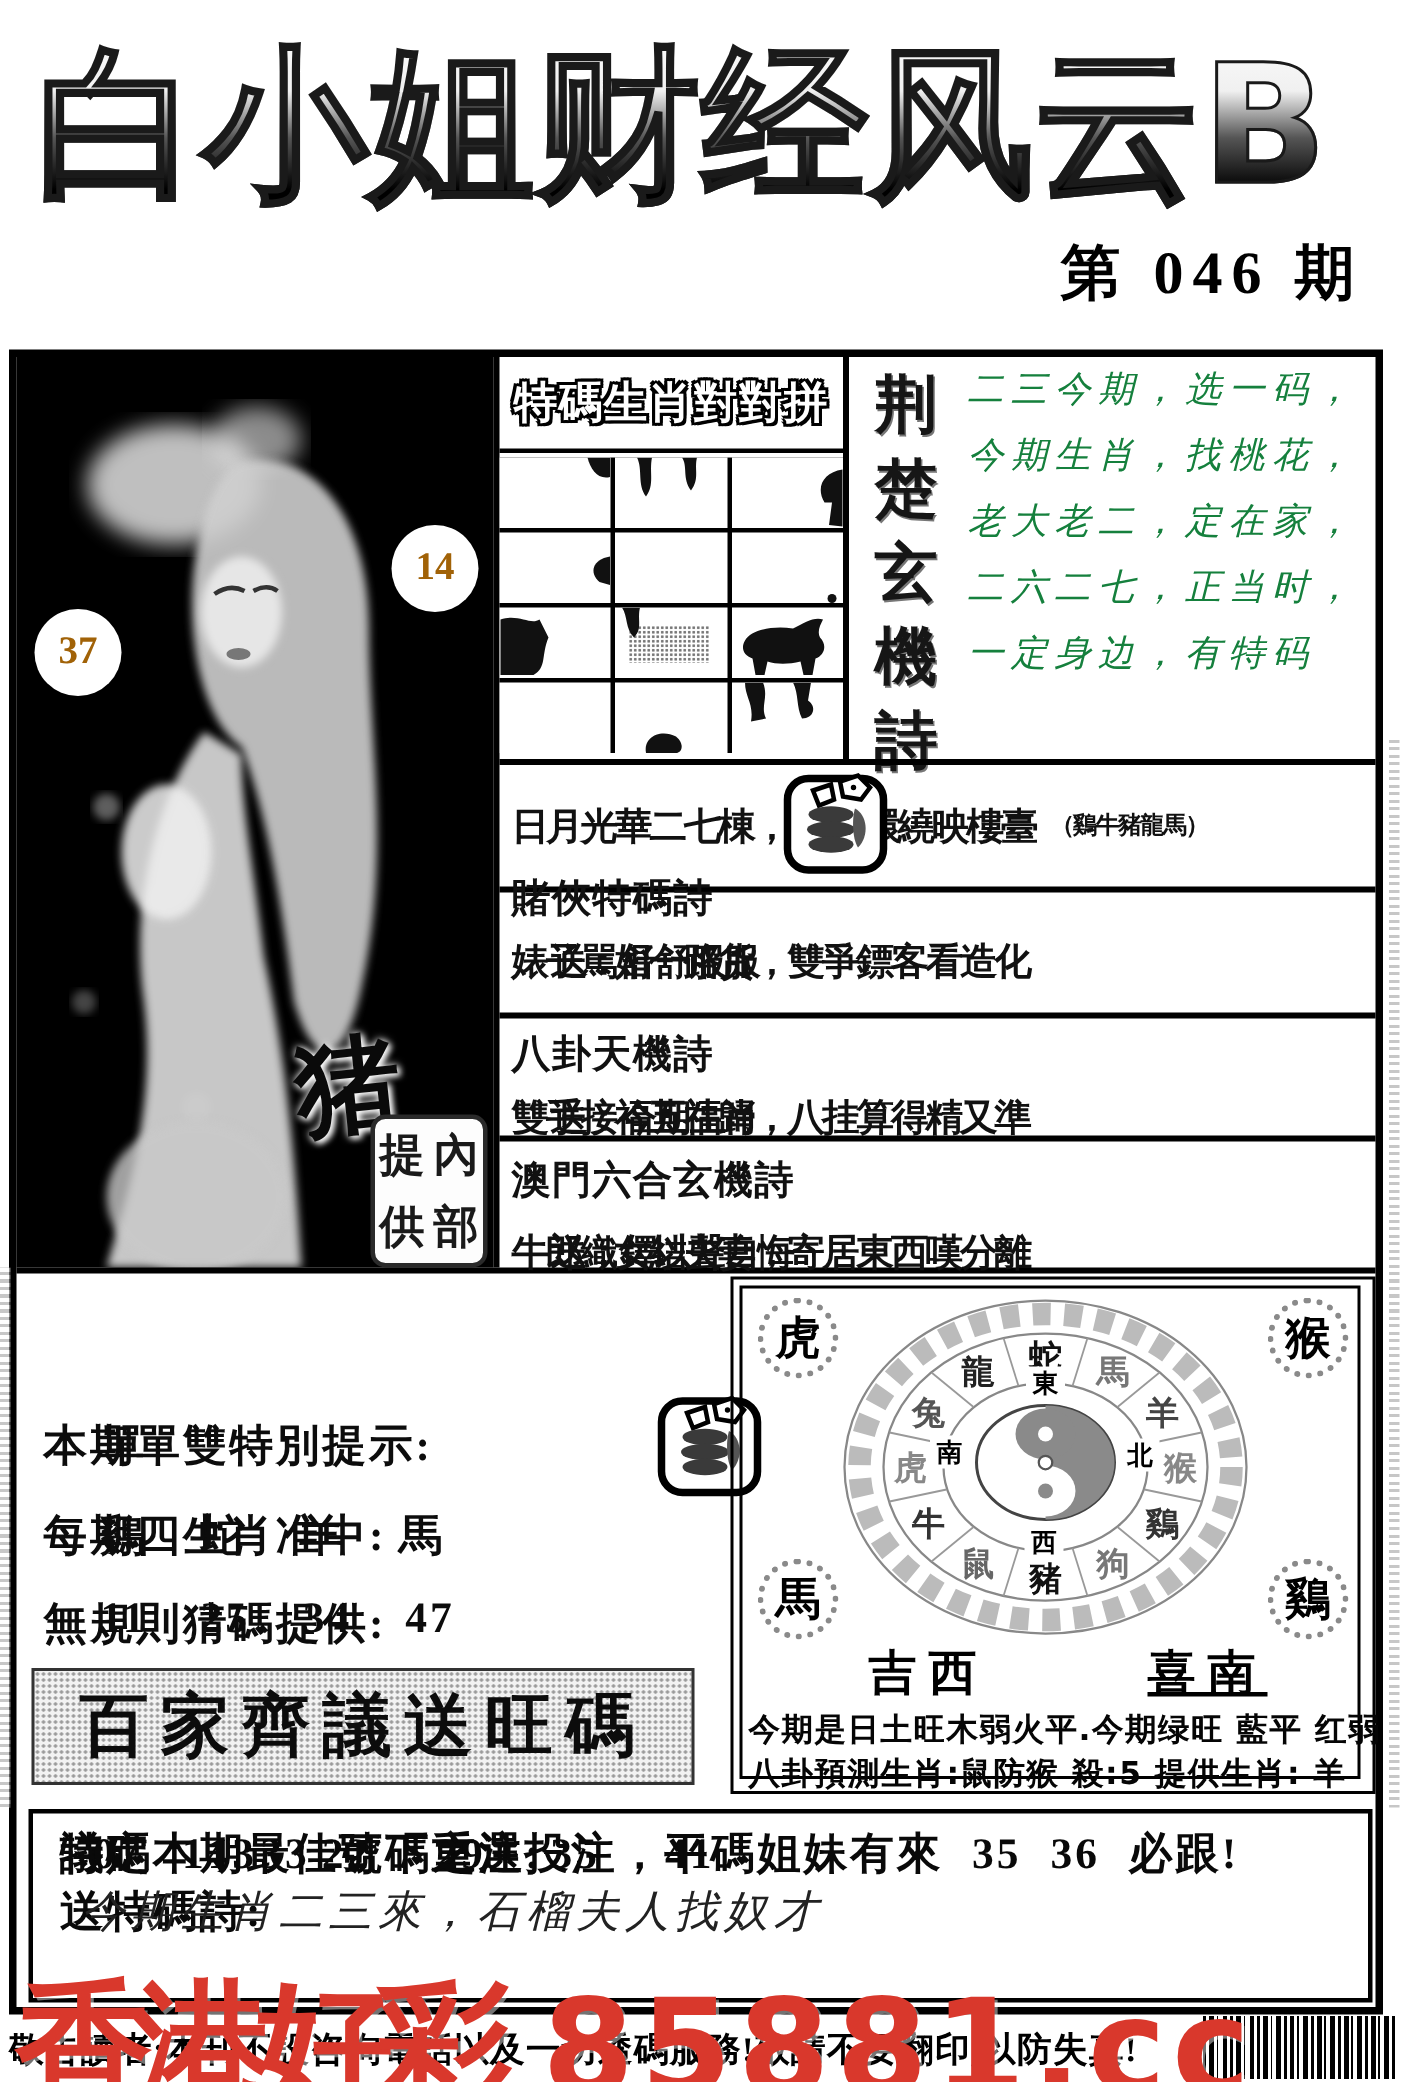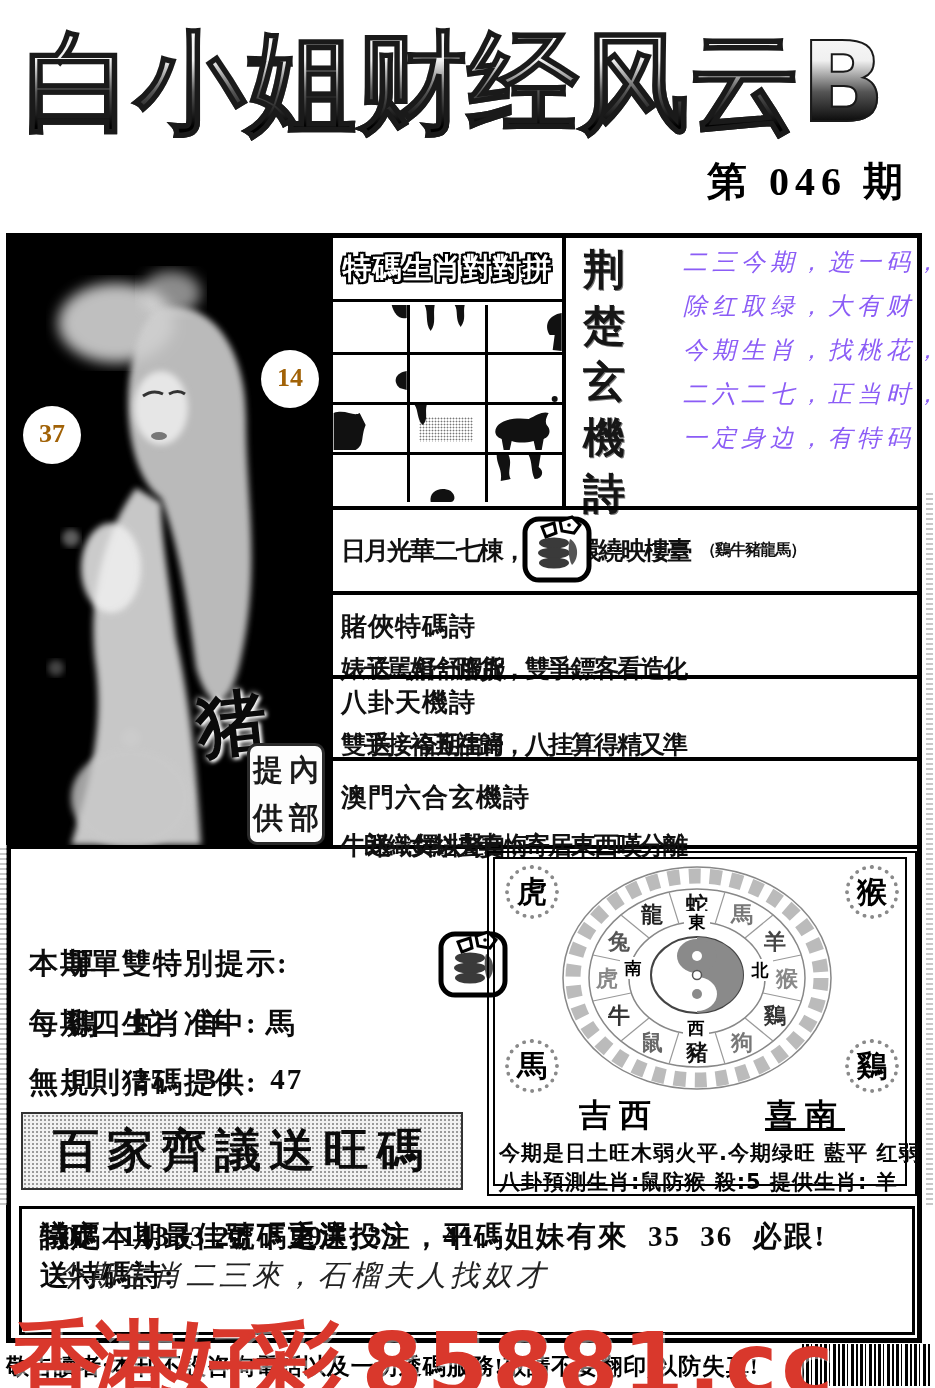--- a/index.html
+++ b/index.html
@@ -51,40 +51,40 @@
   .c1 { background-image:radial-gradient(#888 0.8px, transparent 1.1px),
         linear-gradient(180deg,#e5e5e5 0%,#cccccc 45%,#ffffff 100%); background-size:3px 3px,100% 100%; }
   .c7sub { left:12%; top:26%; width:72%; height:52%; }
 
   
   .poem-title { left:559px; top:0; width:68px; height:268px; display:flex; flex-direction:column;
     align-items:center; justify-content:space-around; padding:4px 0; position:absolute; }
   .poem-title span { position:static; font-size:42px; font-weight:bold; color:#161616;
     font-family:"Liberation Serif",serif; text-shadow:1px 1px 0 #777; }
   .poem-lines { left:634px; top:2px; width:272px; height:264px; }
-  .poem-lines div { position:static; font-family:Liberation Serif, serif; font-style:italic;
-    font-size:24px; color:#8b5cf6; line-height:44px; letter-spacing:5px; white-space:nowrap;margin-left:38px; }
+  .poem-lines div { position:static; font-family:Liberation Mono, monospace; font-style:italic;
+    font-size:24px; color:#15803d; line-height:44px; letter-spacing:5px; white-space:nowrap; }
 
   
   .row { left:322px; width:584px; }
   .rowdiv { left:322px; width:584px; height:4px; background:#000; }
   .couplet { top:272px; height:81px; display:flex; align-items:center; padding-left:8px; position:absolute; }
   .couplet .txt { position:static; font-family:"Liberation Serif",serif; font-weight:bold; font-size:25px;
     letter-spacing:-2px; color:#111; white-space:nowrap; }
   .couplet .brk { position:static; font-family:"Liberation Serif",serif; font-weight:bold; font-size:16px;
     letter-spacing:-1px; margin-left:10px; color:#111; white-space:nowrap; }
   .verse { padding:6px 8px; position:absolute; }
   .verse .vt { position:static; display:block; font-family:"Liberation Serif",serif; font-weight:bold;
     font-size:26px; color:#111; letter-spacing:1px; }
   .verse .vl { position:static; display:block; font-family:"Liberation Serif",serif; font-weight:bold;
     font-size:25px; letter-spacing:-2px; color:#111; white-space:nowrap; margin-top:8px; }
   .verse .gift { margin-left:26px; }
-  .v1 { top:365px; height:56px; }
+  .v1 { top:337px; height:56px; }
   .v2 { top:441px; height:78px; }
-  .v3 { top:536px; height:104px;border-radius:29px; }
+  .v3 { top:525px; height:104px;border-radius:29px; }
   .v3 .vl { margin-top:14px; }
 
   .fist { width:72px; height:70px; }
   .fist-1 { left:510px; top:275px; }
   .fist-2 { left:426px; top:690px; }
 
   
   .tips-h { left:10px; width:442px; border:2px solid #333; display:flex; align-items:center; justify-content:center;
     background-color:#f2f2f2; background-image:radial-gradient(#9a9a9a 1px, transparent 1.2px); background-size:4px 4px;
     font-weight:bold; color:#0c0c0c; white-space:nowrap; }
@@ -242,22 +242,22 @@
 
     <div class="poem-title">
       <span>荆</span>
       <span>楚</span>
       <span>玄</span>
       <span>機</span>
       <span>詩</span>
     </div>
     <div class="poem-lines">
       <div>二三今期，选一码，</div>
-      <div>除红取绿，大有财</div>
       <div>今期生肖，找桃花，</div>
+      <div>老大老二，定在家，</div>
       <div>二六二七，正当时，</div>
       <div>一定身边，有特码</div>
     </div>
     <div class="rowdiv" style="top:268px"></div>
 
     <div class="row couplet">
       <span class="txt">日月光華二七棟， 二六環繞映樓臺</span>
       <span class="brk">（鷄牛豬龍馬）</span>
     </div>
     <svg class="fist fist-1" viewBox="0 0 70 70">

